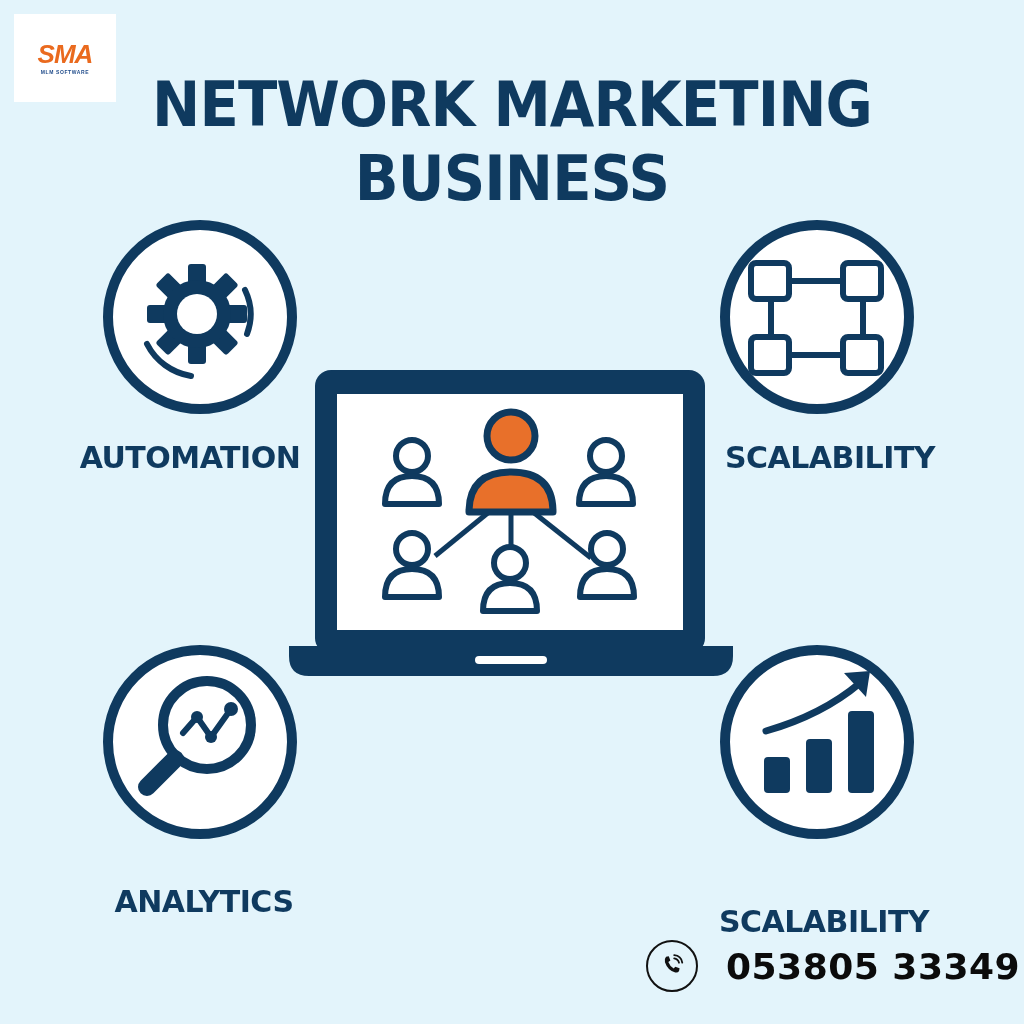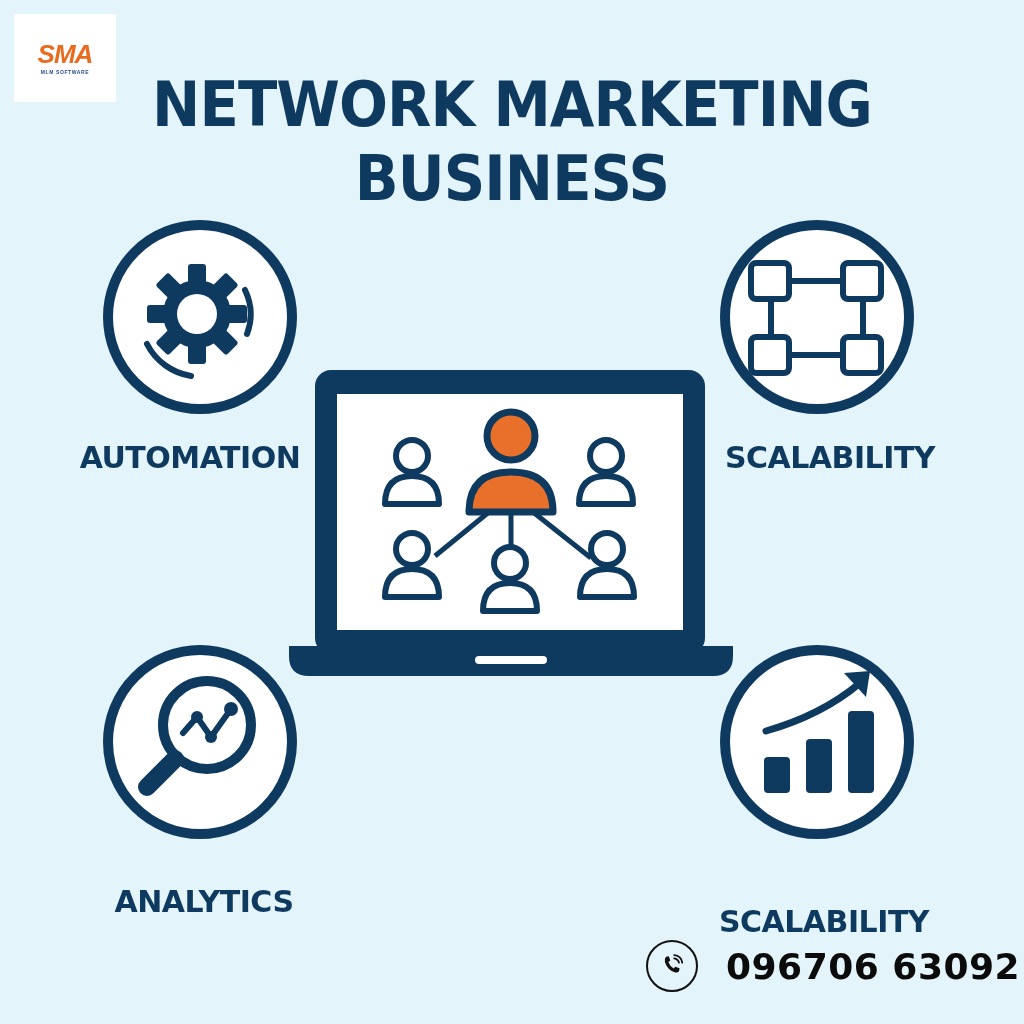--- a/index.html
+++ b/index.html
@@ -165,14 +165,14 @@
 </svg>
 
 <div class="phone-row">
   <div class="phone-circle">
     <svg width="26" height="26" viewBox="0 0 24 24">
       <path d="M6.5 3.5 L9 3 L10.5 7 L8.6 8.4 Q9.8 12 13.6 14.4 L15 12.6 L19 14 L18.5 16.6 Q17.5 18.5 15 18 Q8 16 5.5 8.5 Q5 5 6.5 3.5 Z" fill="#111"></path>
       <path d="M14 5 Q17.5 5.5 18.5 9" stroke="#111" stroke-width="1.6" fill="none" stroke-linecap="round"></path>
       <path d="M14 2 Q20.5 2.5 21.5 9" stroke="#111" stroke-width="1.6" fill="none" stroke-linecap="round"></path>
     </svg>
   </div>
-  <div class="phone-number">096706 63092</div>
+  <div class="phone-number">053805 33349</div>
 </div>
 
 </body></html>

